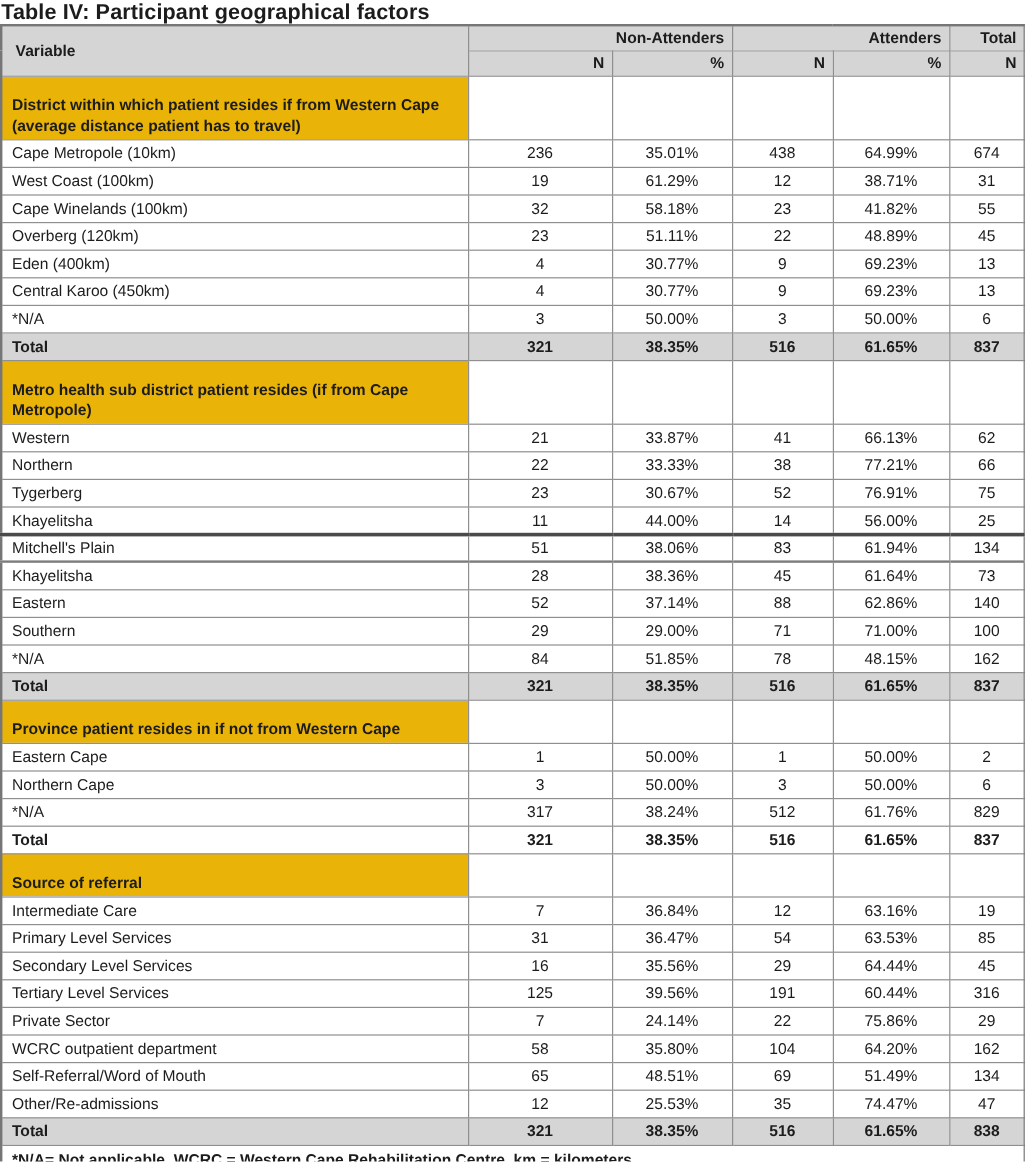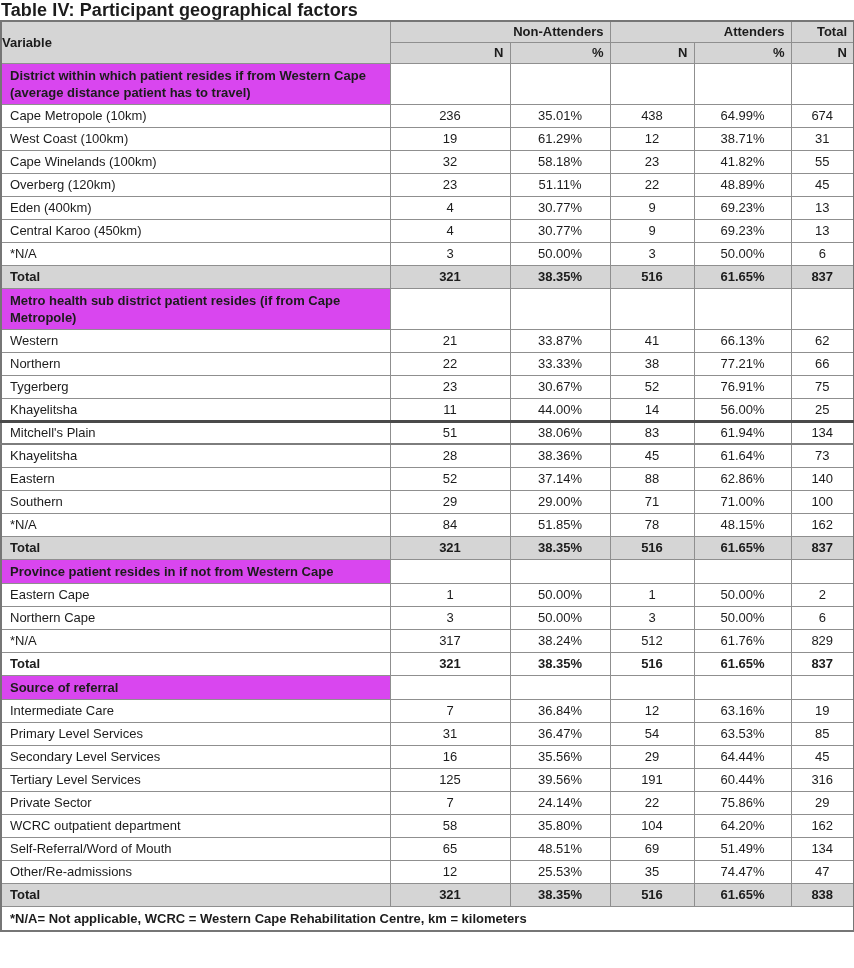--- a/index.html
+++ b/index.html
@@ -32,33 +32,33 @@
     vertical-align: middle;
   }
   thead th {
     background: #d5d5d5;
     font-weight: bold;
     text-align: right;
     height: 21px;
   }
   th.variable-h {
     text-align: left;
-    padding-left: 0;
+    padding-left: 11px;
   }
   td.label {
     text-align: left;
     padding-left: 8px;
   }
   td.num { text-align: center; }
   tr.data-row td { height: 23px; }
   tr.section-row td { height: 21px; }
   tr.section-row td.label {
-    background: #d946ef;
+    background: #eab308;
     font-weight: bold;
-    padding-top: 3px;
+    padding-top: 15px;
     padding-bottom: 3px;
     line-height: 17px;
   }
   tr.total-row td { font-weight: bold; height: 23px; }
   tr.total-row.shaded td { background: #d5d5d5; }
   tr.page-break td {
     border-top: 3px solid #4a4a4a;
     border-bottom: 2px solid #7d7d7d;
     margin-left: 48px;
   }

